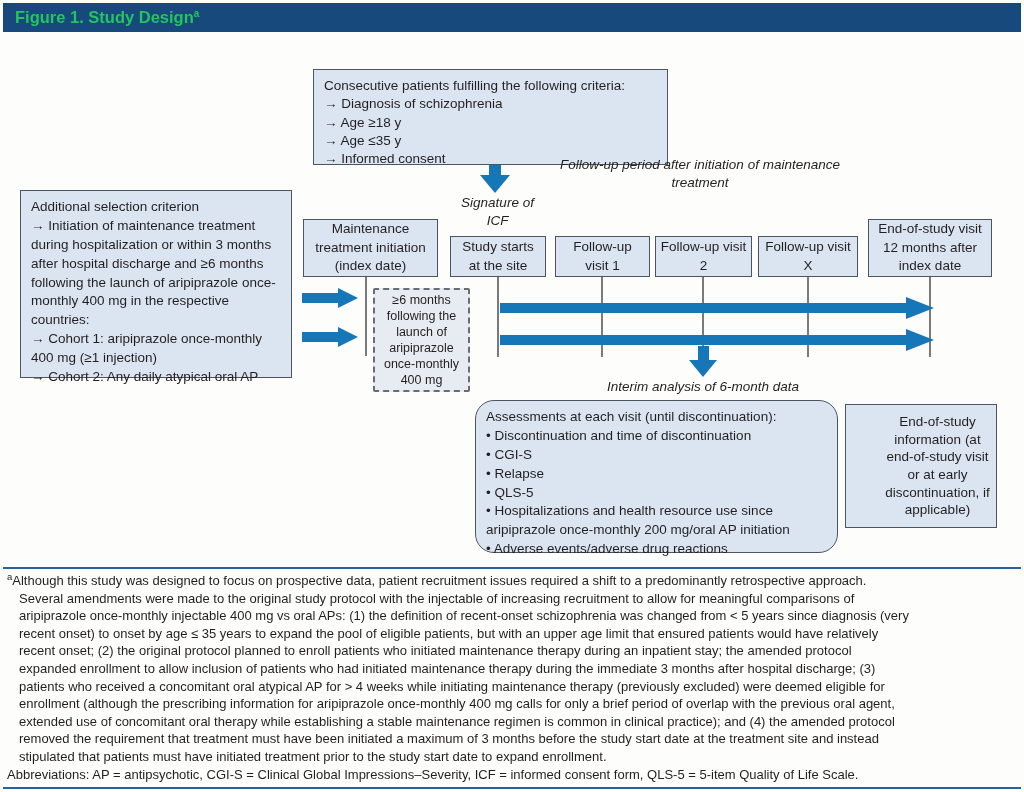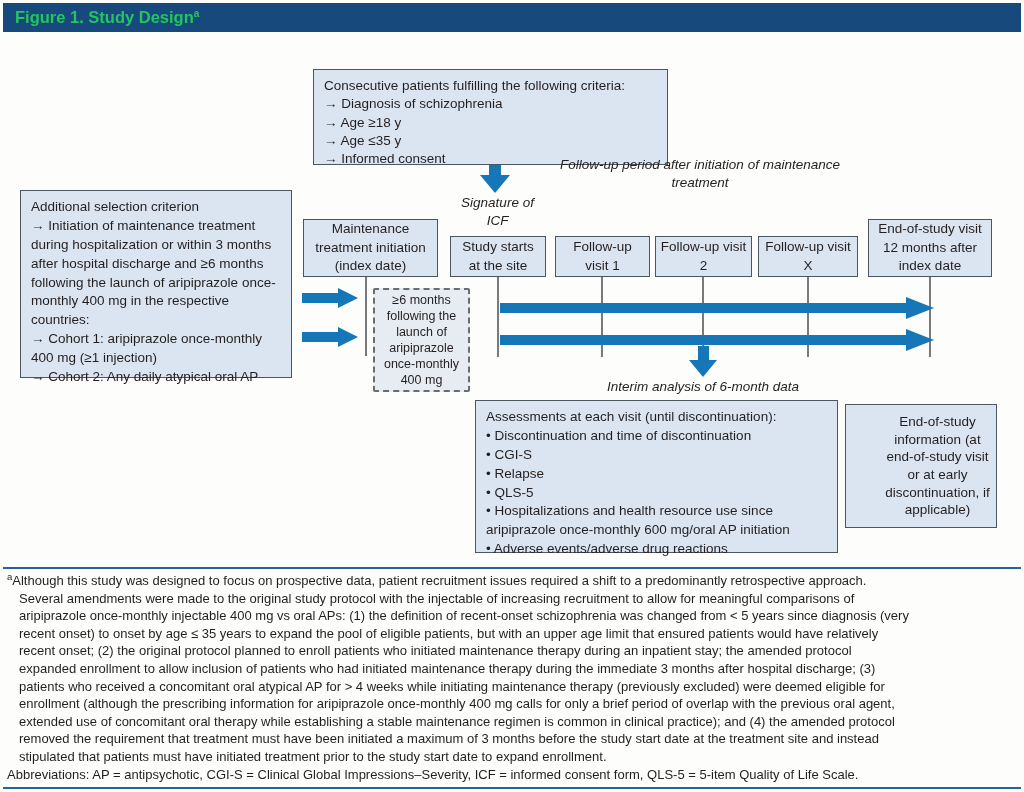--- a/index.html
+++ b/index.html
@@ -109,27 +109,27 @@
   </div>
 
   <div class="box center dashed" style="left:373px;top:288px;width:97px;height:104px;">
     <span>≥6 months following the launch of aripiprazole once-monthly 400 mg</span>
   </div>
 
   <div class="ital" style="left:450px;top:194px;width:95px;">Signature of ICF</div>
   <div class="ital" style="left:555px;top:156px;width:290px;">Follow-up period after initiation of maintenance treatment</div>
   <div class="ital" style="left:560px;top:378px;width:286px;">Interim analysis of 6-month data</div>
 
-  <div class="box pad assess" style="left:475px;top:400px;width:363px;height:153px;line-height:1.4;">
+  <div class="box pad assess" style="left:475px;top:400px;width:363px;height:153px;line-height:1.4;border-radius:19px;">
     <div>Assessments at each visit (until discontinuation):</div>
     <div>• Discontinuation and time of discontinuation</div>
     <div>• CGI-S</div>
     <div>• Relapse</div>
     <div>• QLS-5</div>
-    <div>• Hospitalizations and health resource use since aripiprazole once-monthly 600 mg/oral AP initiation</div>
+    <div>• Hospitalizations and health resource use since aripiprazole once-monthly 200 mg/oral AP initiation</div>
     <div>• Adverse events/adverse drug reactions</div>
   </div>
 
   <div class="box center" style="left:845px;top:404px;width:152px;height:124px;line-height:1.3;padding-left:37px;">
     <span>End-of-study information (at end-of-study visit or at early discontinuation, if applicable)</span>
   </div>
 
   <div class="footrule" style="top:567px;"></div>
 
   <div class="footnote">

